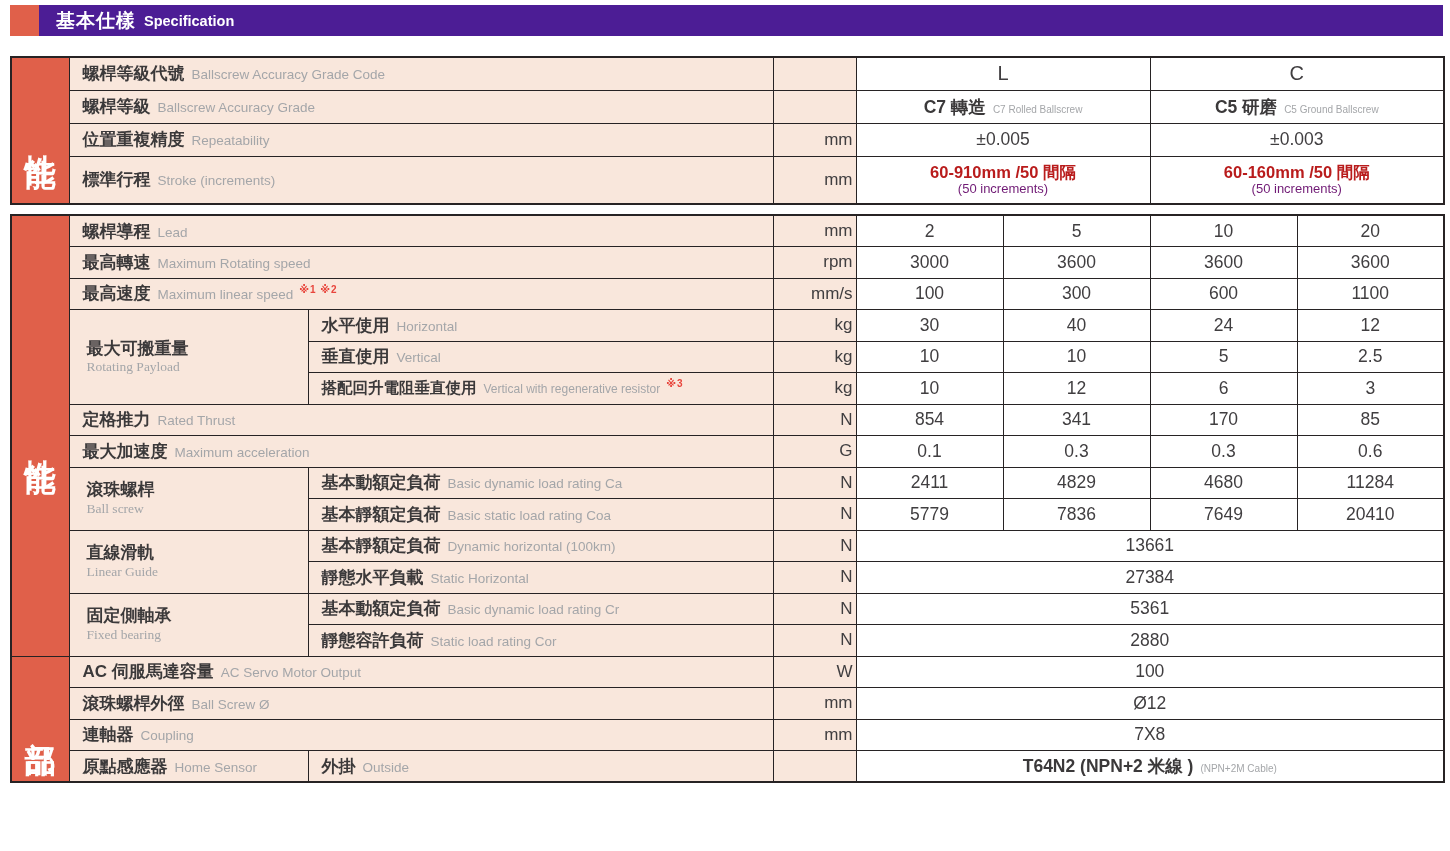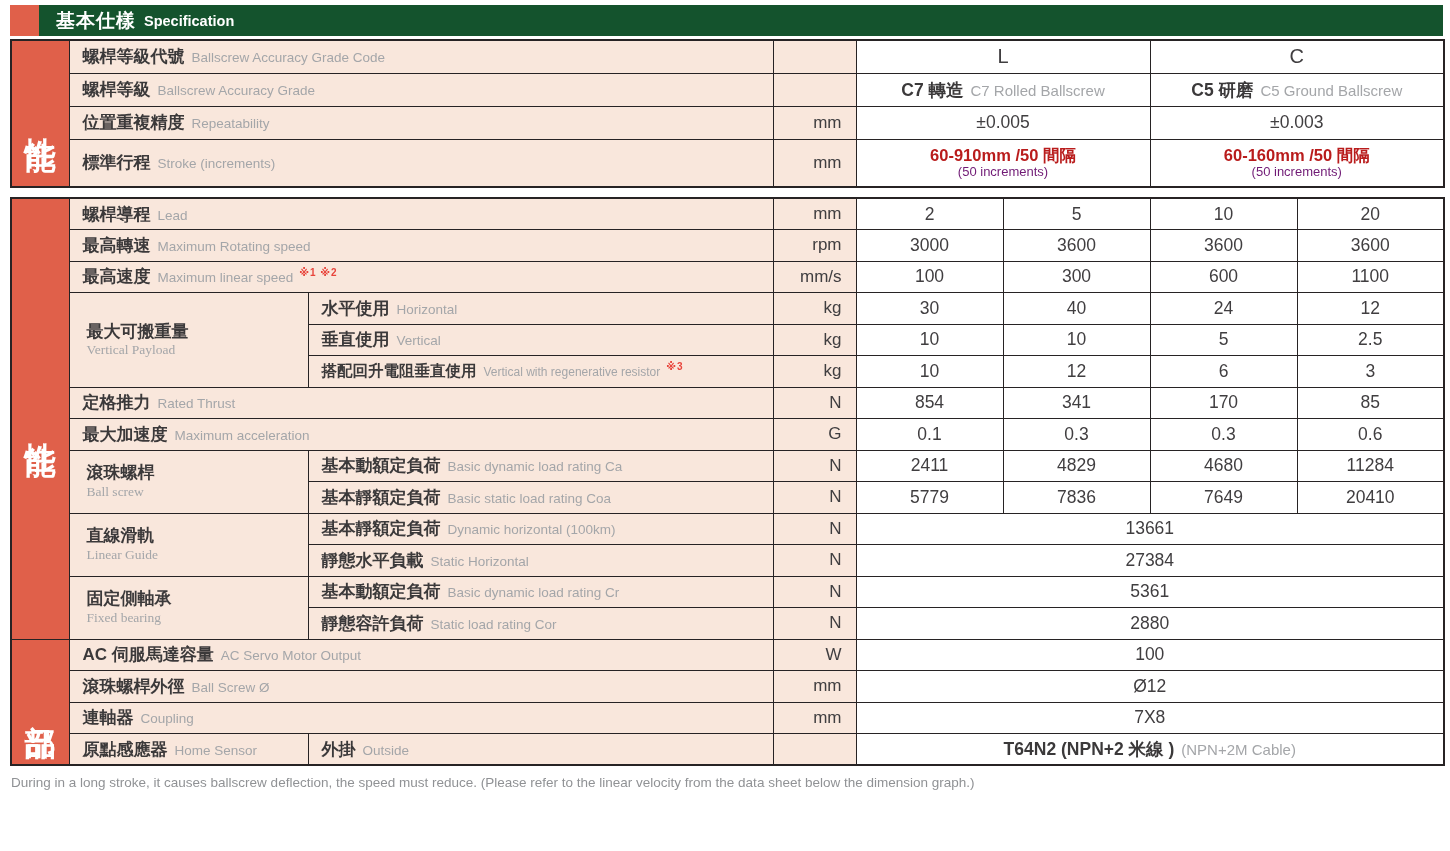--- a/index.html
+++ b/index.html
@@ -4,49 +4,49 @@
 <style>
   * { margin:0; padding:0; box-sizing:border-box; }
   html,body { background:#ffffff; }
   body { font-family:"Liberation Sans","DejaVu Sans",sans-serif; }
   .page { position:relative; width:1450px; height:851px; background:#fff; overflow:hidden; }
   .content { padding:5px 7px 0 10px; }
 
   
   .hdr { display:flex; height:31px; width:1433px; }
   .hdr-accent { width:29px; height:31px; background:#e0604a; flex:0 0 auto; }
-  .hdr-bar { flex:1; background:#14532d; display:flex; align-items:center; padding-left:17px; }
+  .hdr-bar { flex:1; background:#4c1d95; display:flex; align-items:center; padding-left:17px; }
   .hdr-zh { color:#fff; font-size:19px; font-weight:700; letter-spacing:1px; }
   .hdr-en { color:#fff; font-size:14.5px; font-weight:600; margin-left:8px; }
 
   
   table.t { border-collapse:collapse; table-layout:fixed; width:1433px; border:2px solid #272324; background:#fff; }
   table.t td { border:1px solid #272324; vertical-align:middle; overflow:hidden; white-space:nowrap; }
-  .t1 { margin-top:3px; }
+  .t1 { margin-top:20px; }
   .t2 { margin-top:9px; }
   .t1 tr { height:33px; }
   .t1 tr.tall { height:48px; }
   .t2 tr { height:31.5px; }
 
   td.side { background:#e0604a; text-align:center; }
   td.side .vtxt { writing-mode:vertical-rl; text-orientation:upright; color:#ffffff;
                   font-weight:700; font-size:31px; line-height:1; letter-spacing:3px; display:inline-block; }
   td.lab  { background:#f9e7dc; text-align:left; padding:0 8px 0 13px; }
-  td.unit { background:#f9e7dc; text-align:right; padding-right:14px; font-size:17px; color:#403e40; }
+  td.unit { background:#f9e7dc; text-align:right; padding-right:3px; font-size:17px; color:#403e40; }
   td.val  { background:#fff; text-align:center; font-size:17.5px; color:#403e40; padding:0 4px; }
   td.val.big { font-size:20px; }
 
   .zh  { font-size:17px; font-weight:600; color:#3b393a; }
   .en  { font-size:13.5px; color:#a4a6a9; margin-left:7px; font-weight:500; }
   .en-sm { font-size:12px; }
   .zh-sm { font-size:15.5px; }
   .block { display:block; margin-left:4px; line-height:1.25;font-family:Liberation Serif, serif; }
   .note { font-size:10px; color:#e8453c; font-weight:700; margin-left:6px; vertical-align:6px; letter-spacing:1px; }
   .vzh  { font-weight:600; color:#3b393a; }
-  .gsub { font-size:15px; color:#a4a6a9; font-weight:400; }
+  .gsub { font-size:10px; color:#a4a6a9; font-weight:400; }
   .inline-gap { margin-left:7px; }
   .two-line { line-height:1.05; }
   .two-line .l1 { display:block; font-size:16.5px; font-weight:600; color:#b91c1c; }
   .two-line .l2 { display:block; font-size:13px; color:#701a75; }
 
   
   .notes { margin-top:6px; padding-left:1px; line-height:1.28; }
   .fn-zh { color:#e8453c; font-size:13.5px; font-weight:700; }
   .fn-en { color:#909295; font-size:13.5px; font-weight:400; }
 </style>
@@ -166,21 +166,21 @@
         <td class="unit">mm/s</td>
         <td class="val">100</td>
         <td class="val">300</td>
         <td class="val">600</td>
         <td class="val">1100</td>
       </tr>
 
       <tr>
         <td class="lab" rowspan="3">
           <span class="zh block">最大可搬重量</span>
-          <span class="en block">Vertical Payload</span>
+          <span class="en block">Rotating Payload</span>
         </td>
         <td class="lab">
           <span class="zh">水平使用</span><span class="en">Horizontal</span>
         </td>
         <td class="unit">kg</td>
         <td class="val">30</td>
         <td class="val">40</td>
         <td class="val">24</td>
         <td class="val">12</td>
       </tr>
@@ -326,19 +326,16 @@
         </td>
         <td class="unit"></td>
         <td class="val" colspan="4">
           <span class="vzh">T64N2 (NPN+2 米線 )</span><span class="gsub inline-gap">(NPN+2M Cable)</span>
         </td>
       </tr>
     </tbody>
       </table>
 
     <div class="notes">
-      <div>
-        <span class="fn-en">During in a long stroke, it causes ballscrew deflection, the speed must reduce. (Please refer to the linear velocity from the data sheet below the dimension graph.)</span>
-      </div>
     </div>
 
   </div>
 </div>
 
 </body></html>

